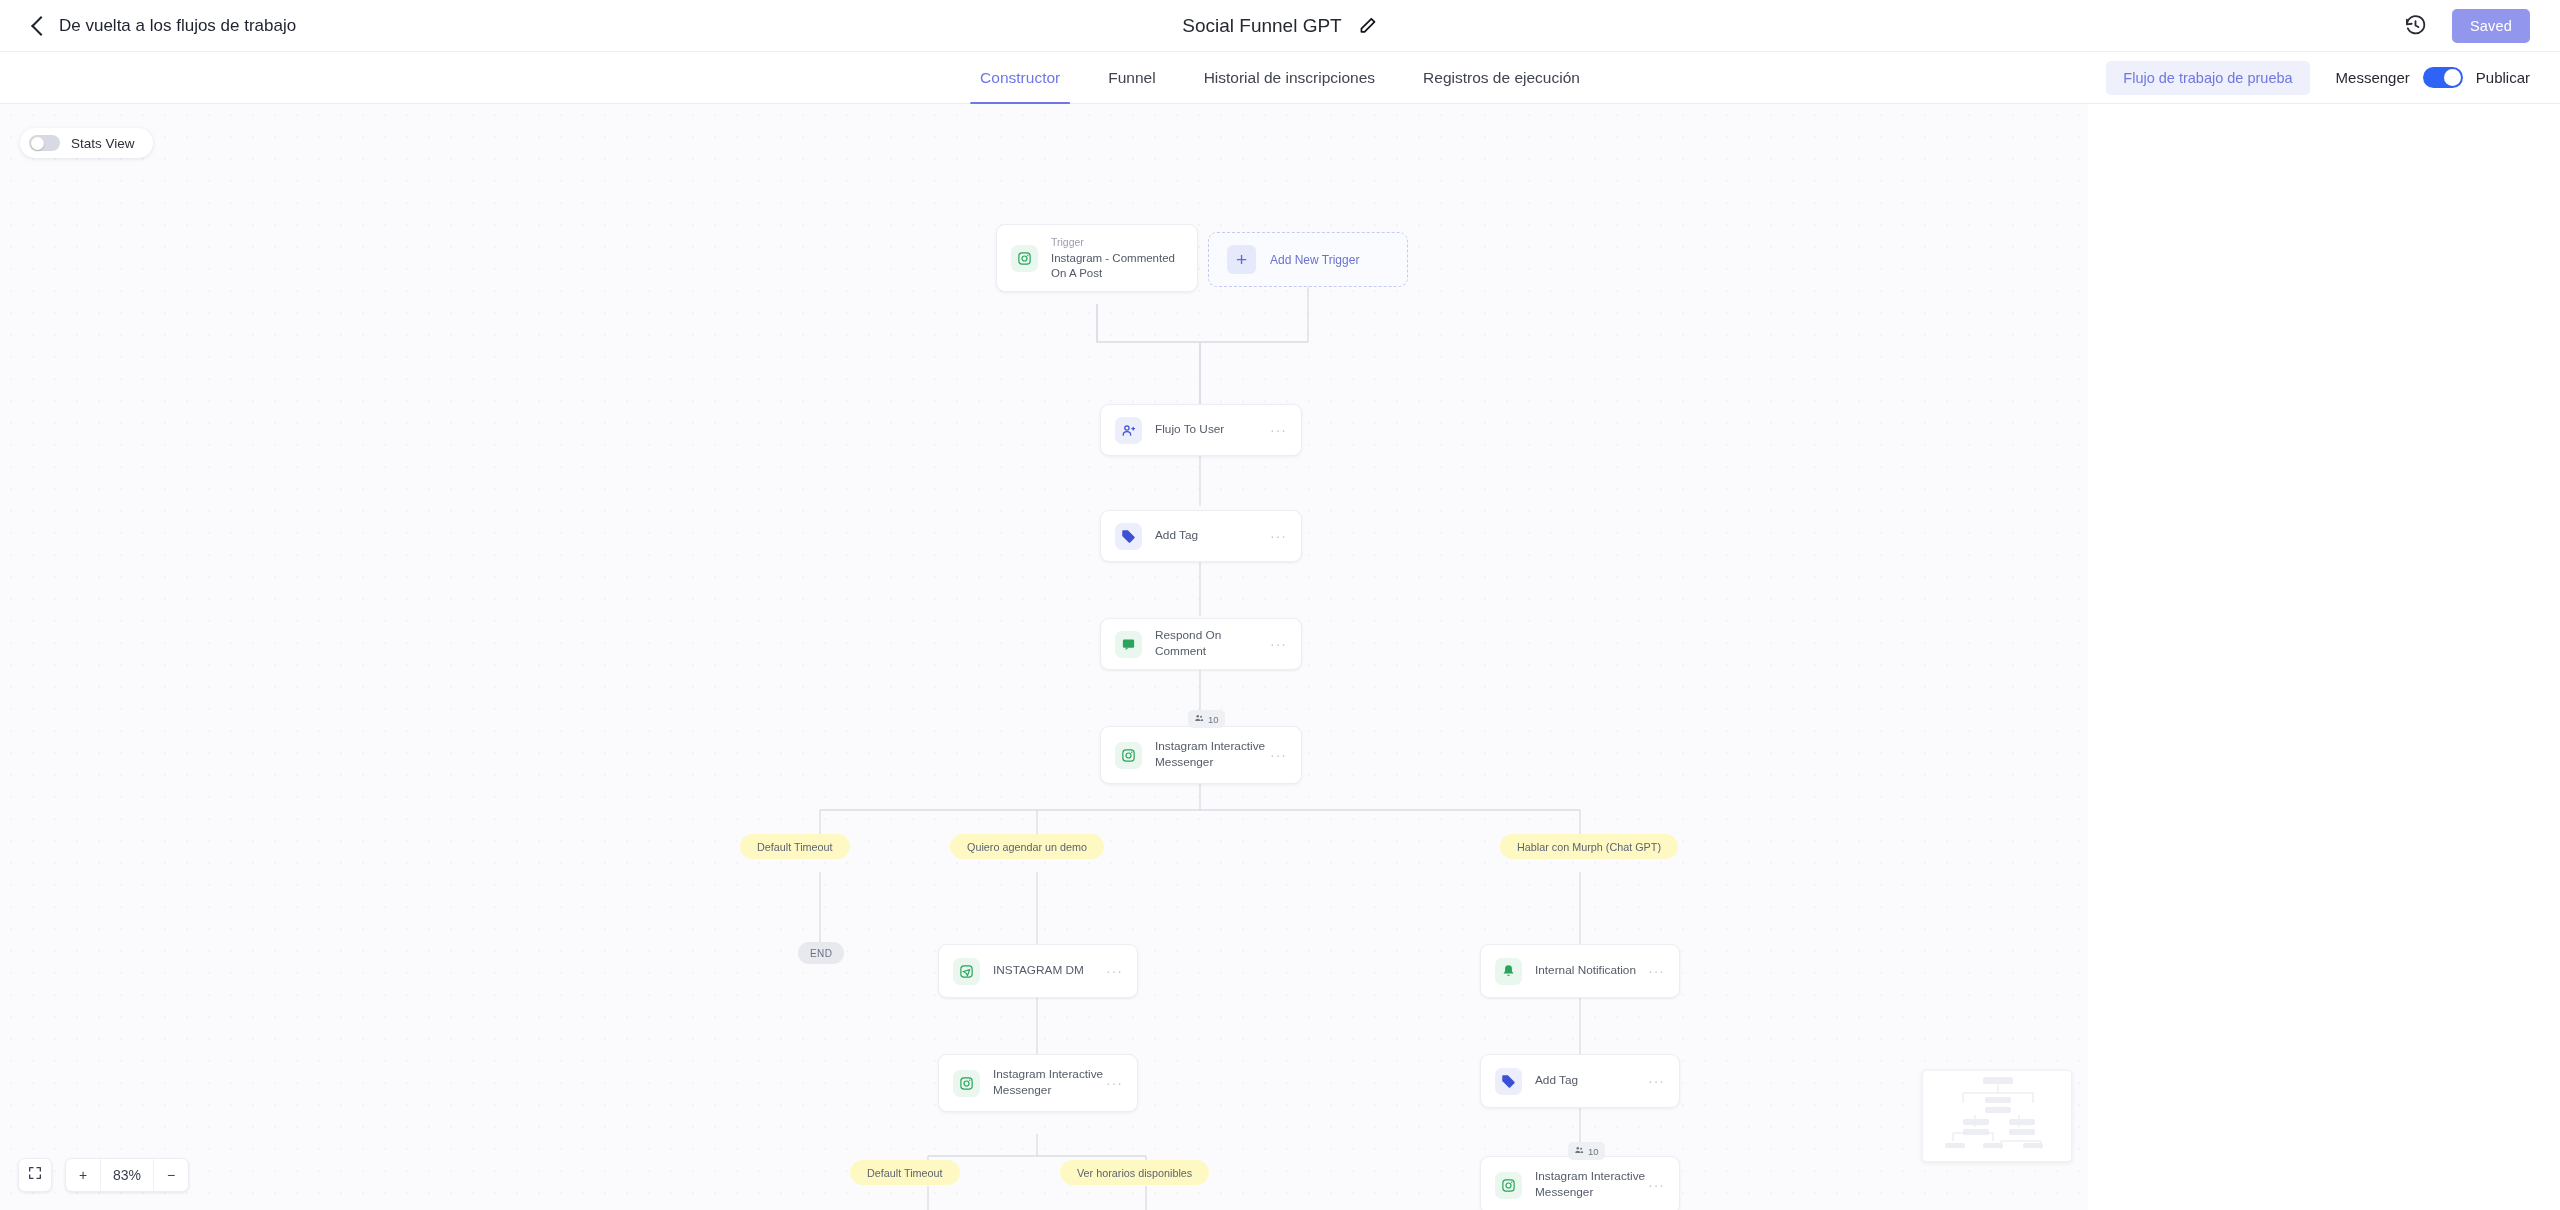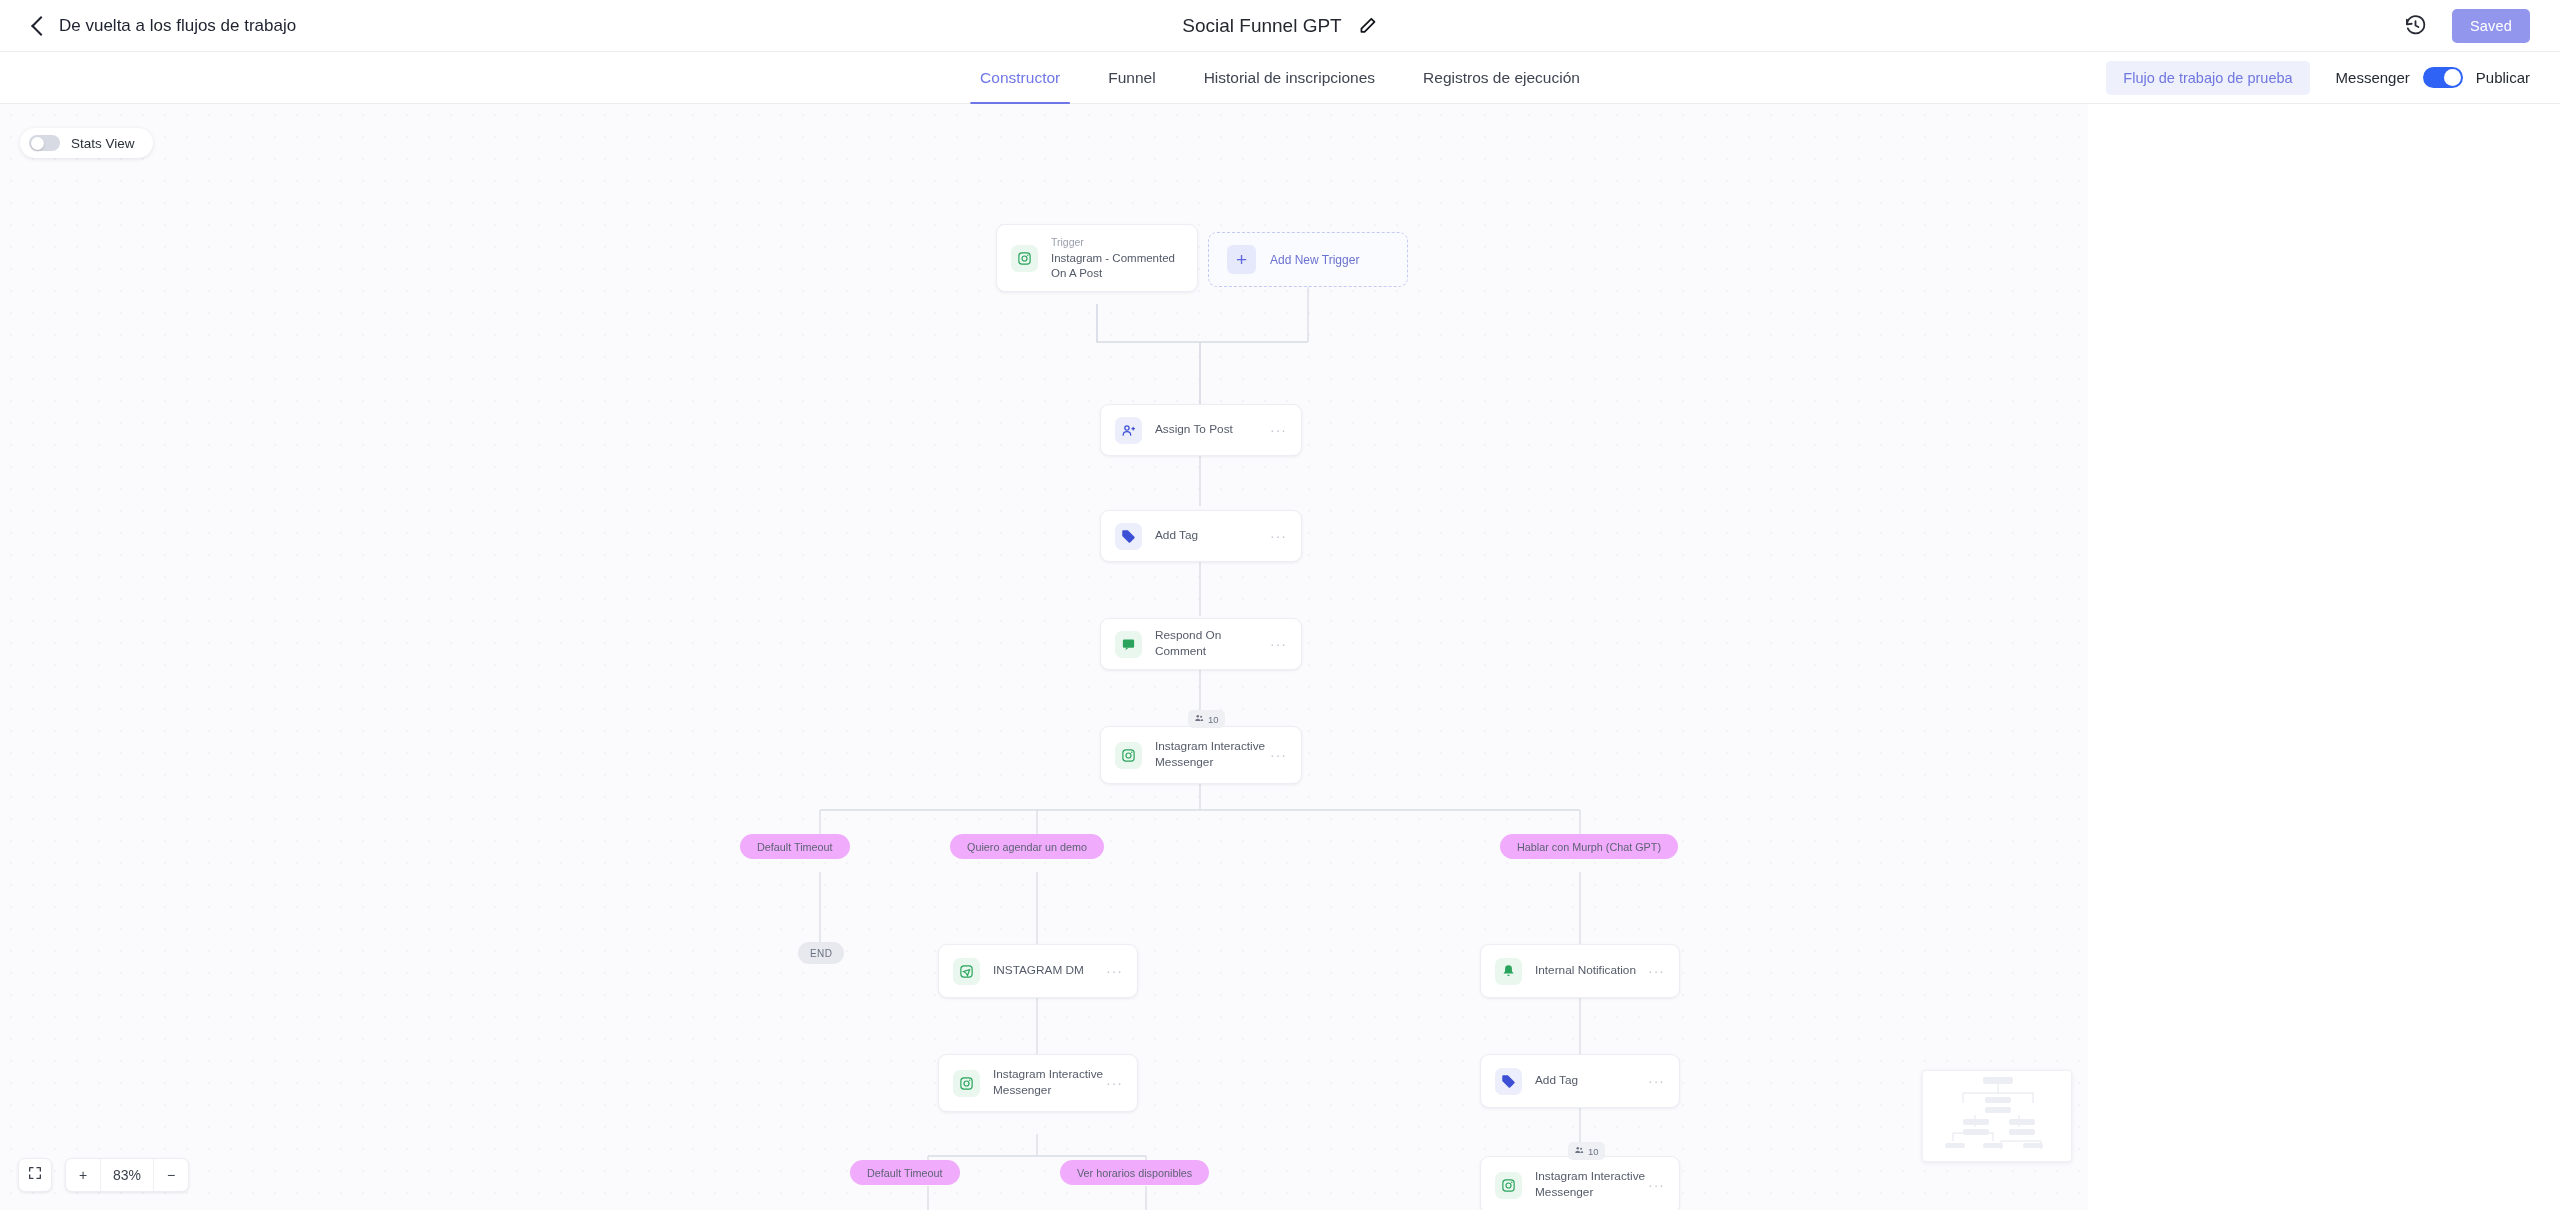--- a/index.html
+++ b/index.html
@@ -182,21 +182,21 @@
     width: 29px; height: 29px; border-radius: 6px;
     background: #e5e9fb; color: #5f68dd;
     display: flex; align-items: center; justify-content: center;
     font-size: 19px; font-weight: 300; margin-right: 14px; flex: 0 0 auto;
   }
   .add-trigger-label { font-size: 12px; color: #6a71cf; white-space: nowrap; }
 
   
   .pill {
     position: absolute; z-index: 10;
-    background: #f0abfc;
+    background: #fef9c3;
     border-radius: 13px;
     height: 25px;
     display: flex; align-items: center; justify-content: center;
     padding: 0 17px;
     font-size: 10.8px; color: #5d6373;
     white-space: nowrap; cursor: pointer;
   }
   .end-pill {
     position: absolute; z-index: 10;
     background: #e7e9ef; border-radius: 12px;
@@ -379,21 +379,21 @@
   </div>
 
   <div class="node" style="left:1100px; top:300px; width:202px; height:52px;">
     <span class="node-icon ic-blue">
       <svg viewBox="0 0 24 24" width="15" height="15" fill="none" stroke="currentColor" stroke-width="2" stroke-linecap="round">
         <circle cx="9.5" cy="8" r="3.4"></circle>
           <path d="M3.5 19.5c0-3.4 2.7-5.6 6-5.6s6 2.2 6 5.6"></path>
           <path d="M17.5 9h4M19.5 7v4"></path>
       </svg>
     </span>
-    <span class="node-text">Assign To Post</span>
+    <span class="node-text">Flujo To User</span>
     <span class="node-menu">···</span>
   </div>
 
   <div class="node" style="left:1100px; top:406px; width:202px; height:52px;">
     <span class="node-icon ic-blue">
       <svg viewBox="0 0 24 24" width="15" height="15" fill="currentColor">
         <path d="M11 2H3.6A1.6 1.6 0 0 0 2 3.6V11l10.4 10.4a1.6 1.6 0 0 0 2.3 0l6.7-6.7a1.6 1.6 0 0 0 0-2.3z"></path>
       </svg>
     </span>
     <span class="node-text">Add Tag</span>

